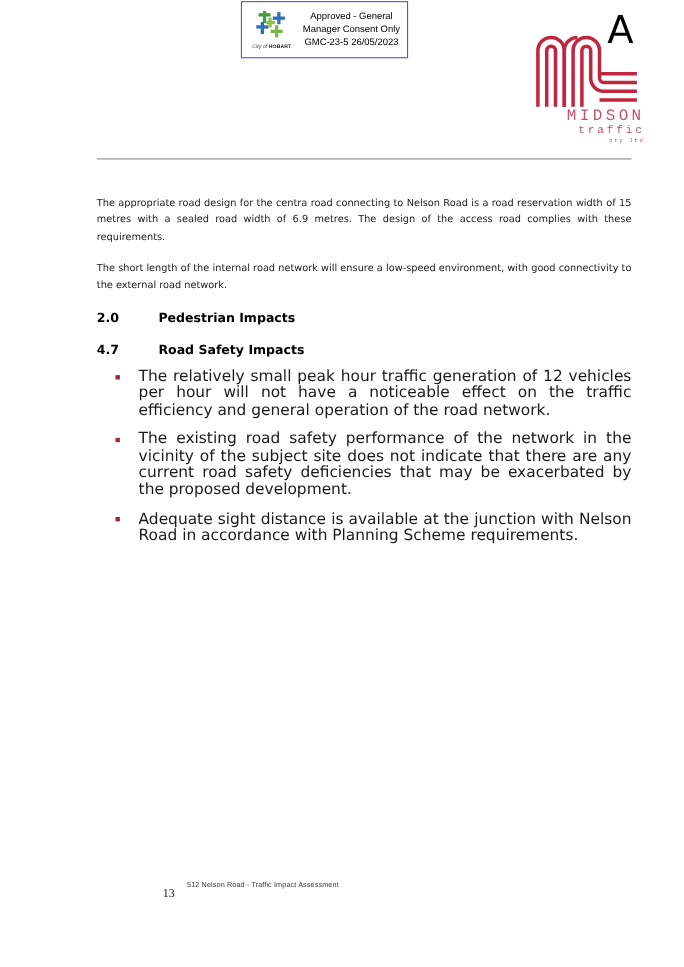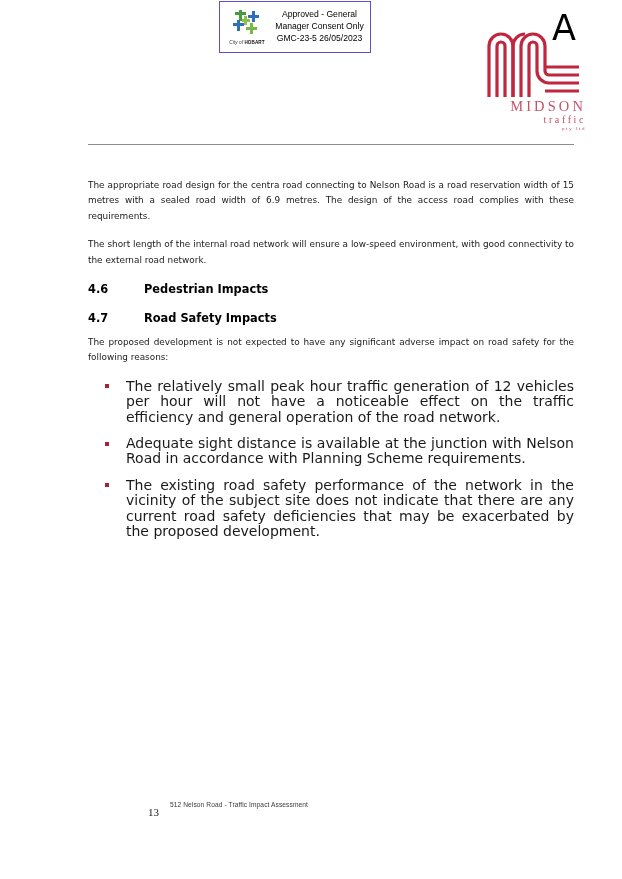--- a/index.html
+++ b/index.html
@@ -97,21 +97,21 @@
     left: 484px;
     top: 24px;
     width: 110px;
   }
   .midson-mark {
     width: 96px;
     height: 74px;
     display: block;
   }
   .midson-word {
-    font-family: Liberation Serif, serif;
+    font-family: Liberation Mono, monospace;
     text-align: right;
     padding-right: 8px;
     margin-top: 1px;
   }
   .midson-name {
     font-size: 14.5px;
     letter-spacing: 3.1px;
     color: #c4536a;
     font-weight: 400;
     line-height: 15px;
@@ -276,31 +276,30 @@
 
   <div class="rule"></div>
 </div>
 
 <div class="content">
 
   <p class="body">The appropriate road design for the centra road connecting to Nelson Road is a road reservation width of 15 metres with a sealed road width of 6.9 metres.  The design of the access road complies with these requirements.</p>
   <p class="body">The short length of the internal road network will ensure a low-speed environment, with good connectivity to the external road network.</p>
 
   <h2 class="heading">
-    <span class="num">4.6</span><span>Pedestrian Impacts</span>
+    <span class="num">2.0</span><span>Pedestrian Impacts</span>
   </h2>
 
   <h2 class="heading">
     <span class="num">4.7</span><span>Road Safety Impacts</span>
   </h2>
-  <p class="body">The proposed development is not expected to have any significant adverse impact on road safety for the following reasons:</p>
 
   <ul class="bullets">
     <li><span class="sq"></span><span>The relatively small peak hour traffic generation of 12 vehicles per hour will not have a noticeable effect on the traffic efficiency and general operation of the road network.</span></li>
+    <li><span class="sq"></span><span>The existing road safety performance of the network in the vicinity of the subject site does not indicate that there are any current road safety deficiencies that may be exacerbated by the proposed development.</span></li>
     <li><span class="sq"></span><span>Adequate sight distance is available at the junction with Nelson Road in accordance with Planning Scheme requirements.</span></li>
-    <li><span class="sq"></span><span>The existing road safety performance of the network in the vicinity of the subject site does not indicate that there are any current road safety deficiencies that may be exacerbated by the proposed development.</span></li>
   </ul>
 </div>
 
 <div class="footer">
   <div class="page-num">13</div>
   <div class="footer-title">512 Nelson Road - Traffic Impact Assessment</div>
 </div>
 
 </body></html>

